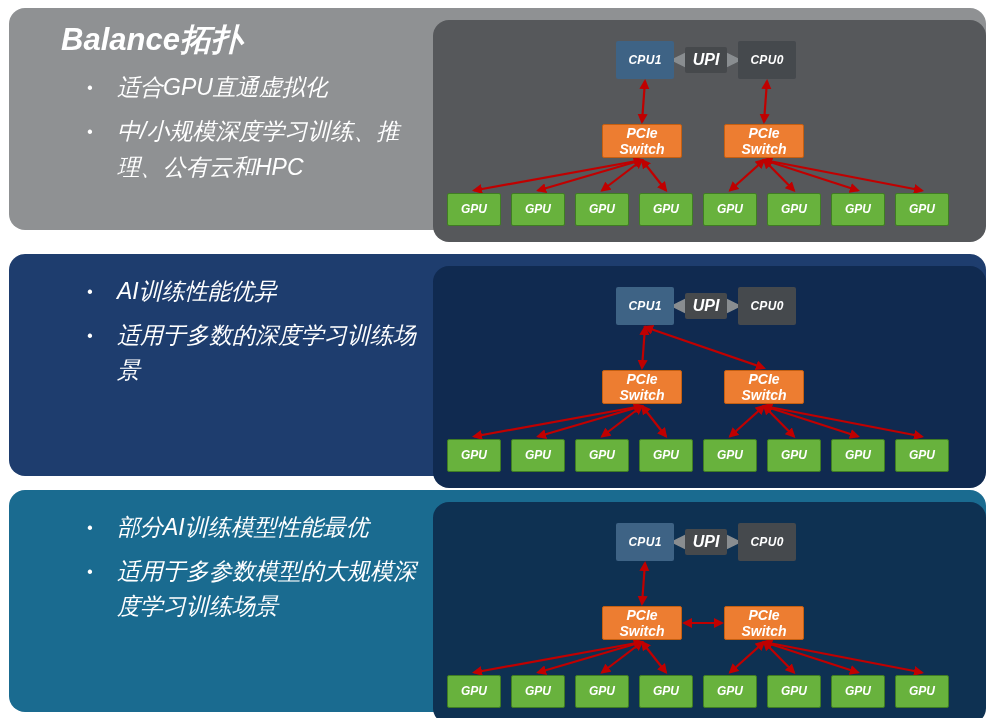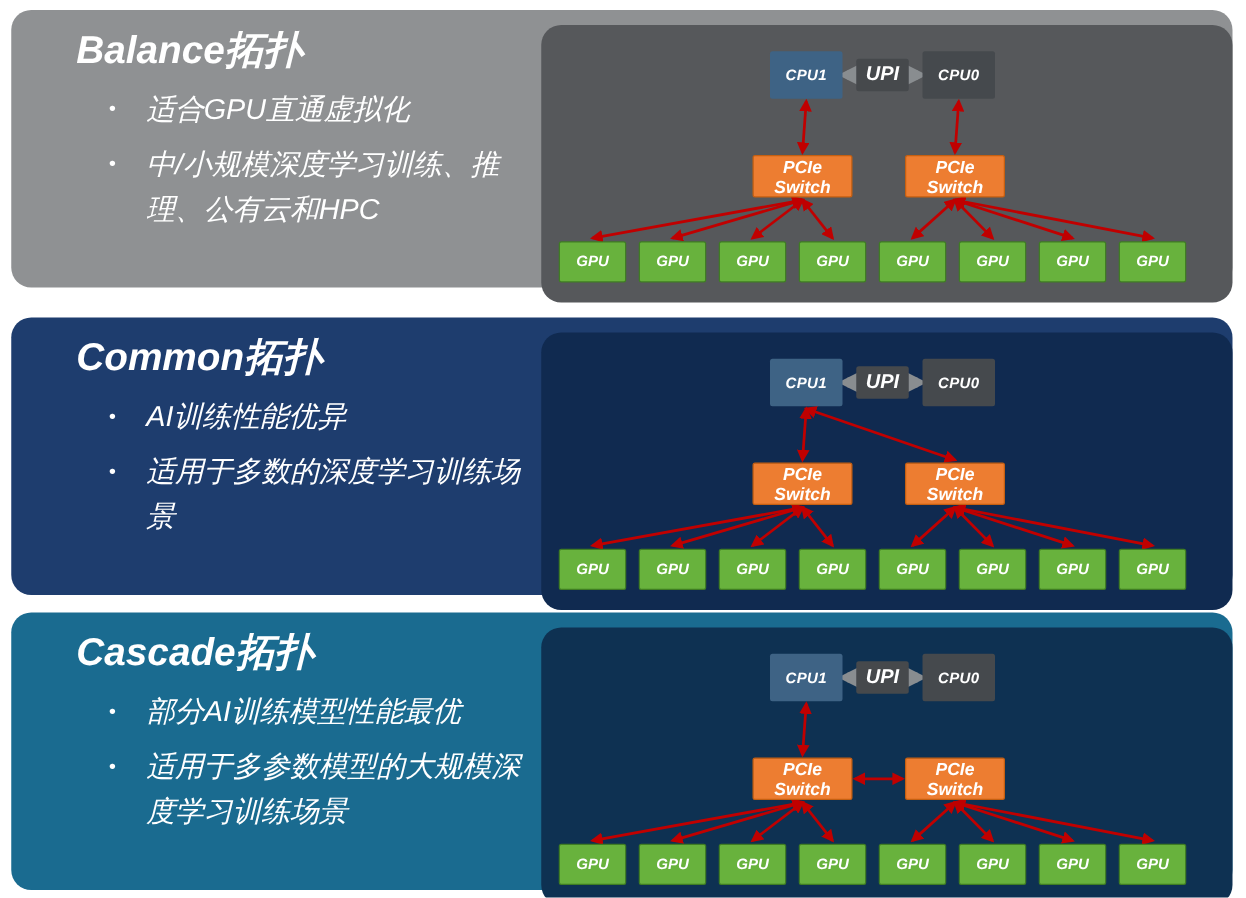--- a/index.html
+++ b/index.html
@@ -111,21 +111,20 @@
         <div class="node gpu" style="left:206px;top:172.5px;width:54px;height:33px;background:#68b23d;border:1px solid #3f7d23;">GPU</div>
         <div class="node gpu" style="left:270px;top:172.5px;width:54px;height:33px;background:#68b23d;border:1px solid #3f7d23;">GPU</div>
         <div class="node gpu" style="left:334px;top:172.5px;width:54px;height:33px;background:#68b23d;border:1px solid #3f7d23;">GPU</div>
         <div class="node gpu" style="left:398px;top:172.5px;width:54px;height:33px;background:#68b23d;border:1px solid #3f7d23;">GPU</div>
         <div class="node gpu" style="left:462px;top:172.5px;width:54px;height:33px;background:#68b23d;border:1px solid #3f7d23;">GPU</div>
       </div>
   </section>
 
   <section class="panel" id="panel-1" style="background: rgb(30, 61, 110);">
     <div class="panel-text">
-      <h2 class="panel-title">Common拓扑</h2>
       <div class="bullet">
         <span class="dot">•</span>
         <span class="bullet-text">AI训练性能优异</span>
       </div>
       <div class="bullet">
         <span class="dot">•</span>
         <span class="bullet-text">适用于多数的深度学习训练场景</span>
       </div>
     </div>
     <div class="diagram" style="background: rgb(16, 42, 80);">
@@ -161,21 +160,20 @@
         <div class="node gpu" style="left:206px;top:172.5px;width:54px;height:33px;background:#68b23d;border:1px solid #3f7d23;">GPU</div>
         <div class="node gpu" style="left:270px;top:172.5px;width:54px;height:33px;background:#68b23d;border:1px solid #3f7d23;">GPU</div>
         <div class="node gpu" style="left:334px;top:172.5px;width:54px;height:33px;background:#68b23d;border:1px solid #3f7d23;">GPU</div>
         <div class="node gpu" style="left:398px;top:172.5px;width:54px;height:33px;background:#68b23d;border:1px solid #3f7d23;">GPU</div>
         <div class="node gpu" style="left:462px;top:172.5px;width:54px;height:33px;background:#68b23d;border:1px solid #3f7d23;">GPU</div>
       </div>
   </section>
 
   <section class="panel" id="panel-2" style="background: rgb(26, 107, 144);">
     <div class="panel-text">
-      <h2 class="panel-title">Cascade拓扑</h2>
       <div class="bullet">
         <span class="dot">•</span>
         <span class="bullet-text">部分AI训练模型性能最优</span>
       </div>
       <div class="bullet">
         <span class="dot">•</span>
         <span class="bullet-text">适用于多参数模型的大规模深度学习训练场景</span>
       </div>
     </div>
     <div class="diagram" style="background: rgb(14, 49, 82);">

